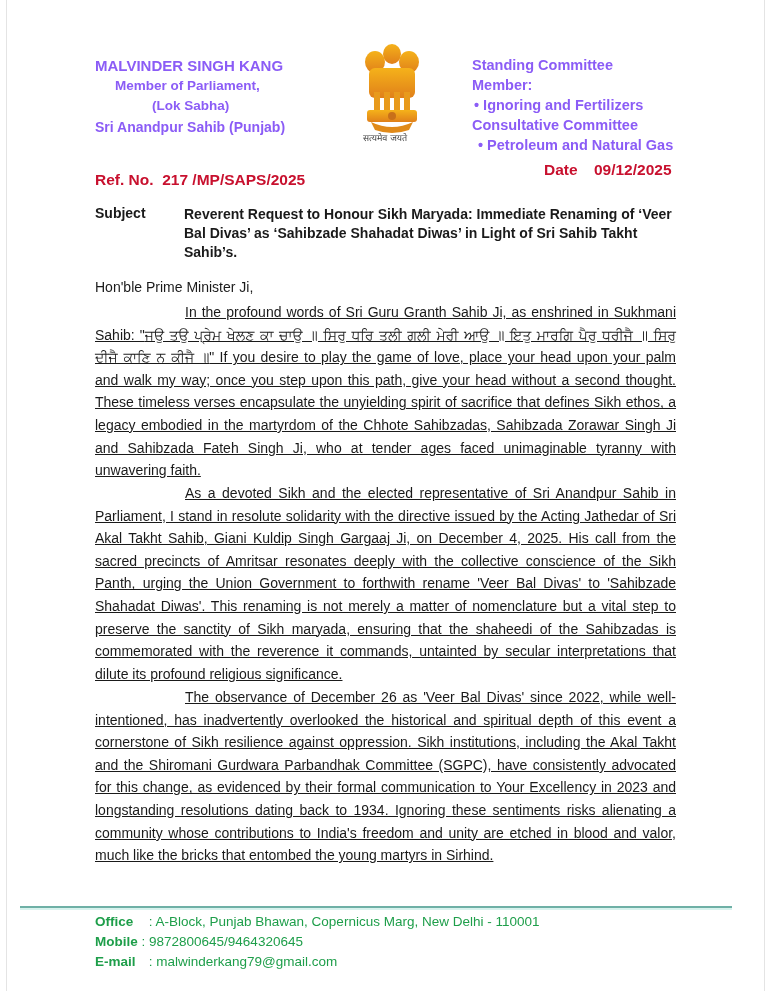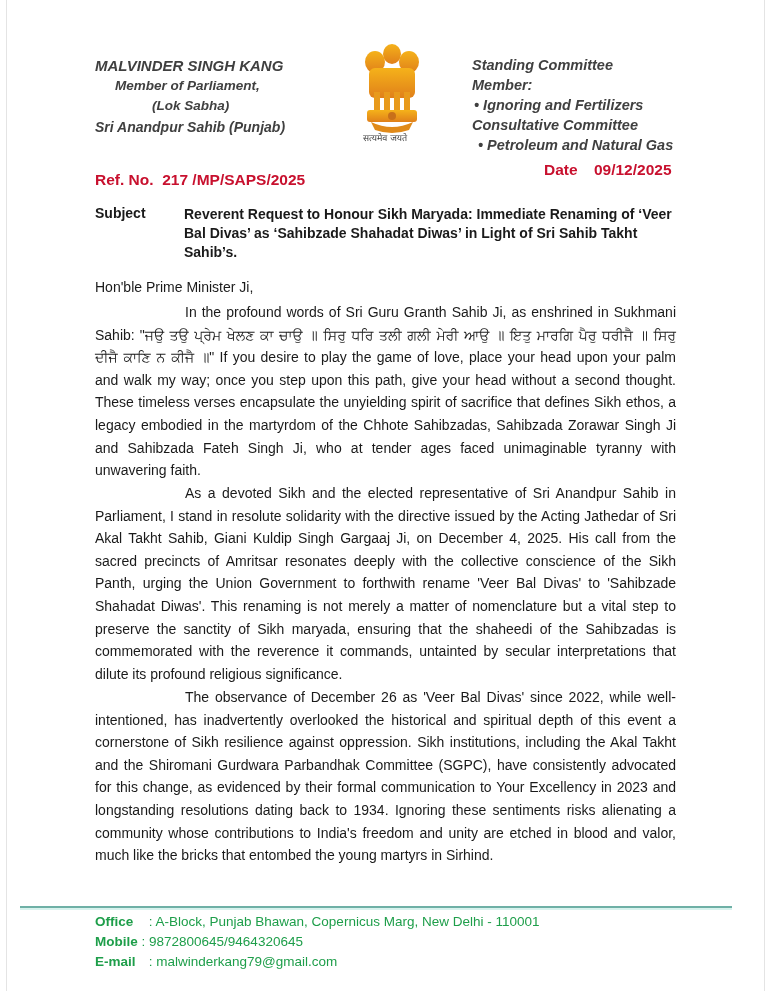--- a/index.html
+++ b/index.html
@@ -5,21 +5,21 @@
   html, body { margin: 0; padding: 0; background: #ffffff; }
   body {
     width: 771px; height: 993px; position: relative; overflow: hidden;
     font-family: "Liberation Sans", "DejaVu Sans", sans-serif;
     color: #1a1a1a;
   }
   .page-border {
     position: absolute; left: 6px; top: 0; width: 757px; height: 991px;
     border-left: 1px solid #e4e4e4; border-right: 1px solid #e4e4e4;
   }
-  .green { color: #404040; font-style: italic; }
+  .green { color: #8b5cf6; }
   .red { color: #c8102e; }
 
   .hdr-left { position: absolute; left: 95px; top: 55px; font-weight: bold; font-size: 14.5px; line-height: 21px; }
   .hdr-left .name { font-size: 15px; display: block; }
   .hdr-left .l2 { display: block; padding-left: 20px; font-size: 13.5px; line-height: 20px; }
   .hdr-left .l3 { display: block; padding-left: 57px; font-size: 13.5px; line-height: 20px; }
   .hdr-left .l4 { display: block; font-size: 14px; line-height: 22px; }
 
   .emblem { position: absolute; left: 357px; top: 40px; width: 70px; height: 110px; }
   .emblem-caption { position: absolute; left: 363px; top: 131px; font-size: 9px; color: #444; font-family: "DejaVu Sans", sans-serif; text-align: center; }
@@ -29,21 +29,21 @@
   .hdr-right .b1 { padding-left: 2px; }
   .hdr-right .b2 { padding-left: 6px; }
 
   .ref { position: absolute; left: 95px; top: 171px; font-weight: bold; font-size: 15.5px; }
   .date { position: absolute; left: 544px; top: 161px; font-weight: bold; font-size: 15.5px; }
   .date .val { margin-left: 12px; }
 
   .subject-label { position: absolute; left: 95px; top: 205px; font-weight: bold; font-size: 14px; }
   .subject-text { position: absolute; left: 184px; top: 205px; width: 490px; font-weight: bold; font-size: 14px; line-height: 19px; }
 
-  .body-text { position: absolute; left: 95px; width: 581px; font-size: 14px; line-height: 22.6px; text-align: justify; }
+  .body-text { position: absolute; left: 95px; width: 581px; font-size: 14px; line-height: 22.6px; text-align: justify; text-decoration: underline; }
   .salutation { position: absolute; left: 95px; top: 279px; font-size: 14px; }
   .p1 { top: 301px; }
   .p2 { top: 482px; }
   .p3 { top: 686px; }
   .indent { display: inline-block; width: 90px; }
   .gurmukhi { font-family: "DejaVu Sans", sans-serif; }
 
   .footer-rule { position: absolute; left: 20px; top: 906px; width: 712px; height: 2px; background: #6fb0a6; border-bottom: 2px solid #d8f3ee; }
   .footer { position: absolute; left: 95px; top: 912px; font-size: 13.5px; line-height: 20px; }
   .footer .lbl { font-weight: bold; color: #1e9e4a; display: inline-block; }

